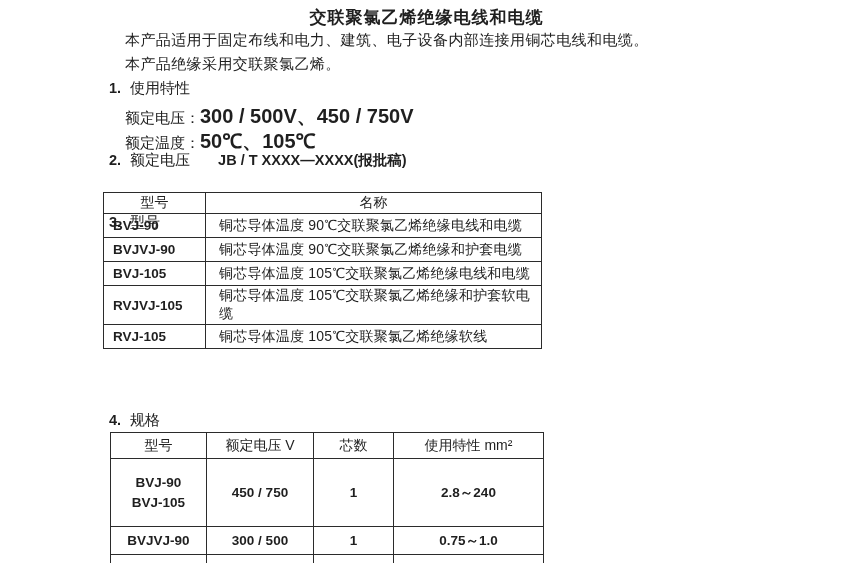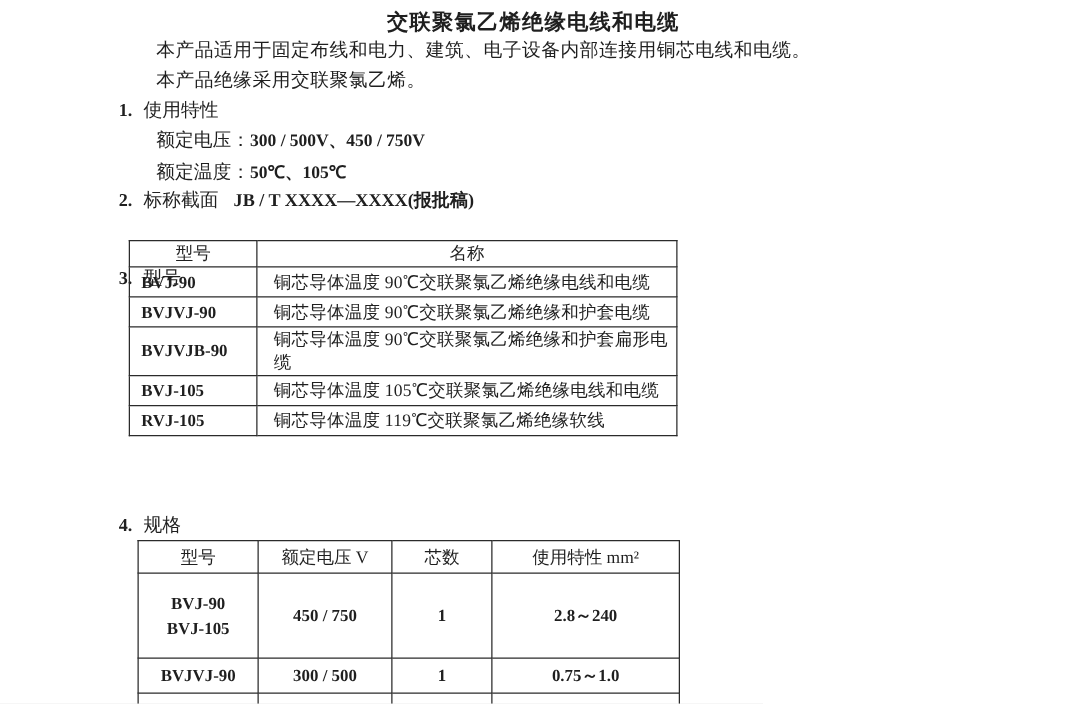--- a/index.html
+++ b/index.html
@@ -1,43 +1,43 @@
 <!DOCTYPE html>
 <html><head>
 <meta charset="utf-8">
 <style>
   html,body{margin:0;padding:0;background:#e9e9e9;}
   .page{
     position:relative;
     width:853px;height:563px;
     background:#ffffff;
     overflow:hidden;
-    font-family:Liberation Serif, serif;
+    font-family:Liberation Sans, sans-serif;
     color:#1f1f1f;
   }
   .abs{position:absolute;white-space:nowrap;}
   .title{
     left:0;top:6px;width:853px;
     text-align:center;
     font-size:17px;font-weight:700;letter-spacing:1px;
   }
   .para{left:125px;font-size:15px;letter-spacing:0.4px;}
   .p1{top:31px;}
   .p2{top:55px;}
-  .sec{left:95px;font-size:15px;}
+  .sec{left:109px;font-size:15px;}
   .sec .num{font-weight:700;margin-right:9px;font-size:14.5px;}
   .sec1{top:79px;}
   .sec2{top:151px;}
   .sec3{top:174px;margin-top:39px;}
   .sec4{top:411px;}
   .item{left:125px;font-size:15px;}
   .item1{top:103px;}
   .item2{top:127px;}
-  .bold-val{font-weight:700;font-size:14px;}
-  .std-val{margin-left:12px;font-weight:700;font-size:14.5px;}
+  .bold-val{font-weight:700;font-size:20px;}
+  .std-val{margin-left:28px;font-weight:700;font-size:14.5px;}
   table{border-collapse:collapse;table-layout:fixed;position:absolute;}
   td,th{border:1px solid #2b2b2b;font-size:14px;overflow:hidden;}
   th{font-weight:400;text-align:center;}
   
   .t1{left:103px;top:192px;width:439px;}
   .t1 tr.hdr{height:21px;}
   .t1 tr{height:24px;}
   .t1 td.model{font-weight:700;padding-left:9px;font-size:13.5px;}
   .t1 td.name{padding-left:13px;letter-spacing:0.2px;}
   
@@ -64,21 +64,21 @@
   </div>
 
   <div class="abs item item1">
     <span>额定电压：</span><span class="bold-val">300 / 500V、450 / 750V</span>
   </div>
   <div class="abs item item2">
     <span>额定温度：</span><span class="bold-val">50℃、105℃</span>
   </div>
 
   <div class="abs sec sec2">
-    <span class="num">2.</span><span>标称截面</span><span class="std-val">JB / T XXXX—XXXX(报批稿)</span>
+    <span class="num">2.</span><span>额定电压</span><span class="std-val">JB / T XXXX—XXXX(报批稿)</span>
   </div>
 
   <div class="abs sec sec3">
     <span class="num">3.</span><span>型号</span>
   </div>
 
   <table class="t1">
     <colgroup>
         <col style="width:102px">
         <col>
@@ -90,30 +90,30 @@
     </tr>
     <tr>
       <td class="model">BVJ-90</td>
       <td class="name">铜芯导体温度 90℃交联聚氯乙烯绝缘电线和电缆</td>
     </tr>
     <tr>
       <td class="model">BVJVJ-90</td>
       <td class="name">铜芯导体温度 90℃交联聚氯乙烯绝缘和护套电缆</td>
     </tr>
     <tr>
-      <td class="model">BVJVJB-90</td>
-      <td class="name">铜芯导体温度 90℃交联聚氯乙烯绝缘和护套扁形电缆</td>
-    </tr>
-    <tr>
       <td class="model">BVJ-105</td>
       <td class="name">铜芯导体温度 105℃交联聚氯乙烯绝缘电线和电缆</td>
     </tr>
     <tr>
+      <td class="model">RVJVJ-105</td>
+      <td class="name">铜芯导体温度 105℃交联聚氯乙烯绝缘和护套软电缆</td>
+    </tr>
+    <tr>
       <td class="model">RVJ-105</td>
-      <td class="name">铜芯导体温度 119℃交联聚氯乙烯绝缘软线</td>
+      <td class="name">铜芯导体温度 105℃交联聚氯乙烯绝缘软线</td>
     </tr>
   </tbody>
     </table>
 
   <div class="abs sec sec4">
     <span class="num">4.</span><span>规格</span>
   </div>
 
   <table class="t2">
     <colgroup>

